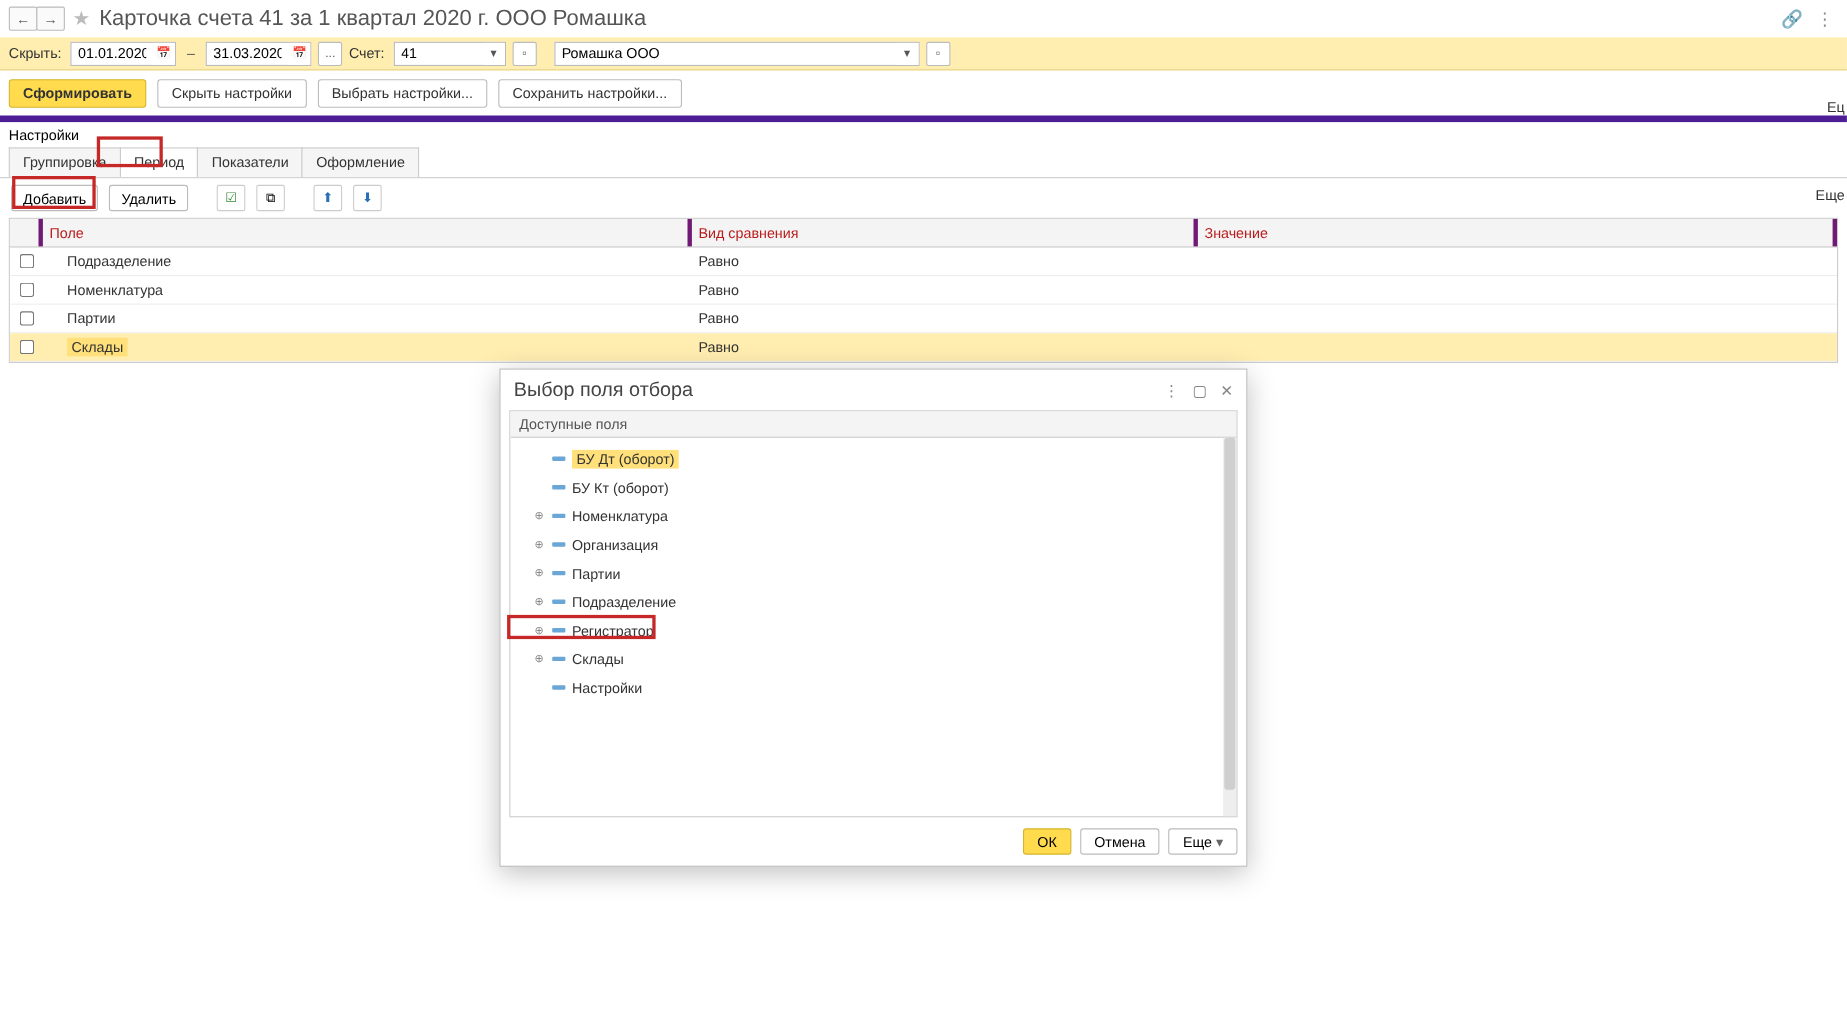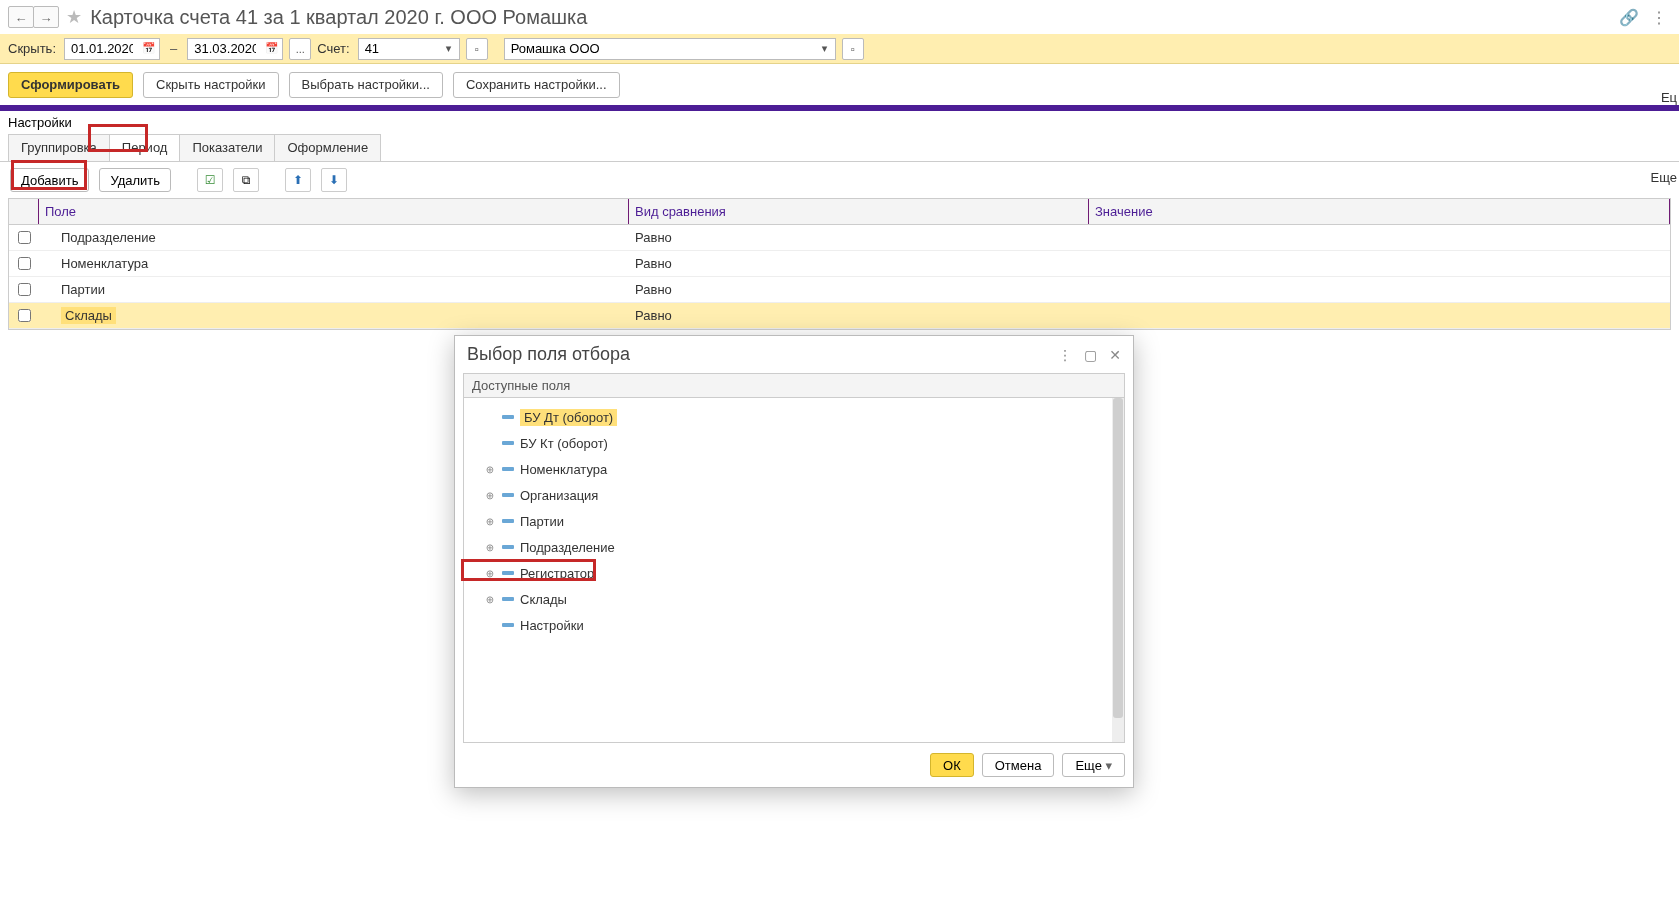--- a/index.html
+++ b/index.html
@@ -44,21 +44,21 @@
   .filterbar { height:36px; display:flex; align-items:center; padding:6px 10px; gap:10px; }
   .iconbtn { width:26px; height:24px; border:1px solid #ccc; background:#fff; border-radius:2px; display:inline-flex; align-items:center; justify-content:center; cursor:pointer; font-size:12px;}
   .iconbtn.green { color:#3a8e3a;}
   .filterbar .btn { height:24px; padding:0 10px;}
   .filterbar-right { margin-left:auto; }
 
   
   .ftable { margin:0 8px; border:1px solid #ccc; }
   .ftable .hdr, .ftable .row { display:grid; grid-template-columns:30px 590px 460px 1fr; }
   .ftable .hdr { background:#f4f4f4; height:26px; align-items:center; border-bottom:1px solid #ccc;}
-  .ftable .hdr div { padding:0 6px; color:#4c1d95; border-right:1px solid #701a75; height:100%; display:flex; align-items:center;}
+  .ftable .hdr div { padding:0 6px; color:#b91c1c; border-right:4px solid #701a75; height:100%; display:flex; align-items:center;}
   .ftable .row { height:26px; align-items:center; border-bottom:1px solid #eee;}
   .ftable .row div { padding:0 6px; }
   .ftable .row.sel { background:#ffeeb0; }
   .ftable .row.sel .fldcell span { background:#ffe07a; padding:1px 4px; }
   .cbcell { display:flex; align-items:center; justify-content:center; }
   .cbcell input { margin:0; }
   .fldcell { padding-left:22px !important; }
 
   
   .dialog { position:absolute; left:454px; top:335px; width:680px; background:#fff; border:1px solid #bbb; box-shadow:0 6px 24px rgba(0,0,0,.25); }

